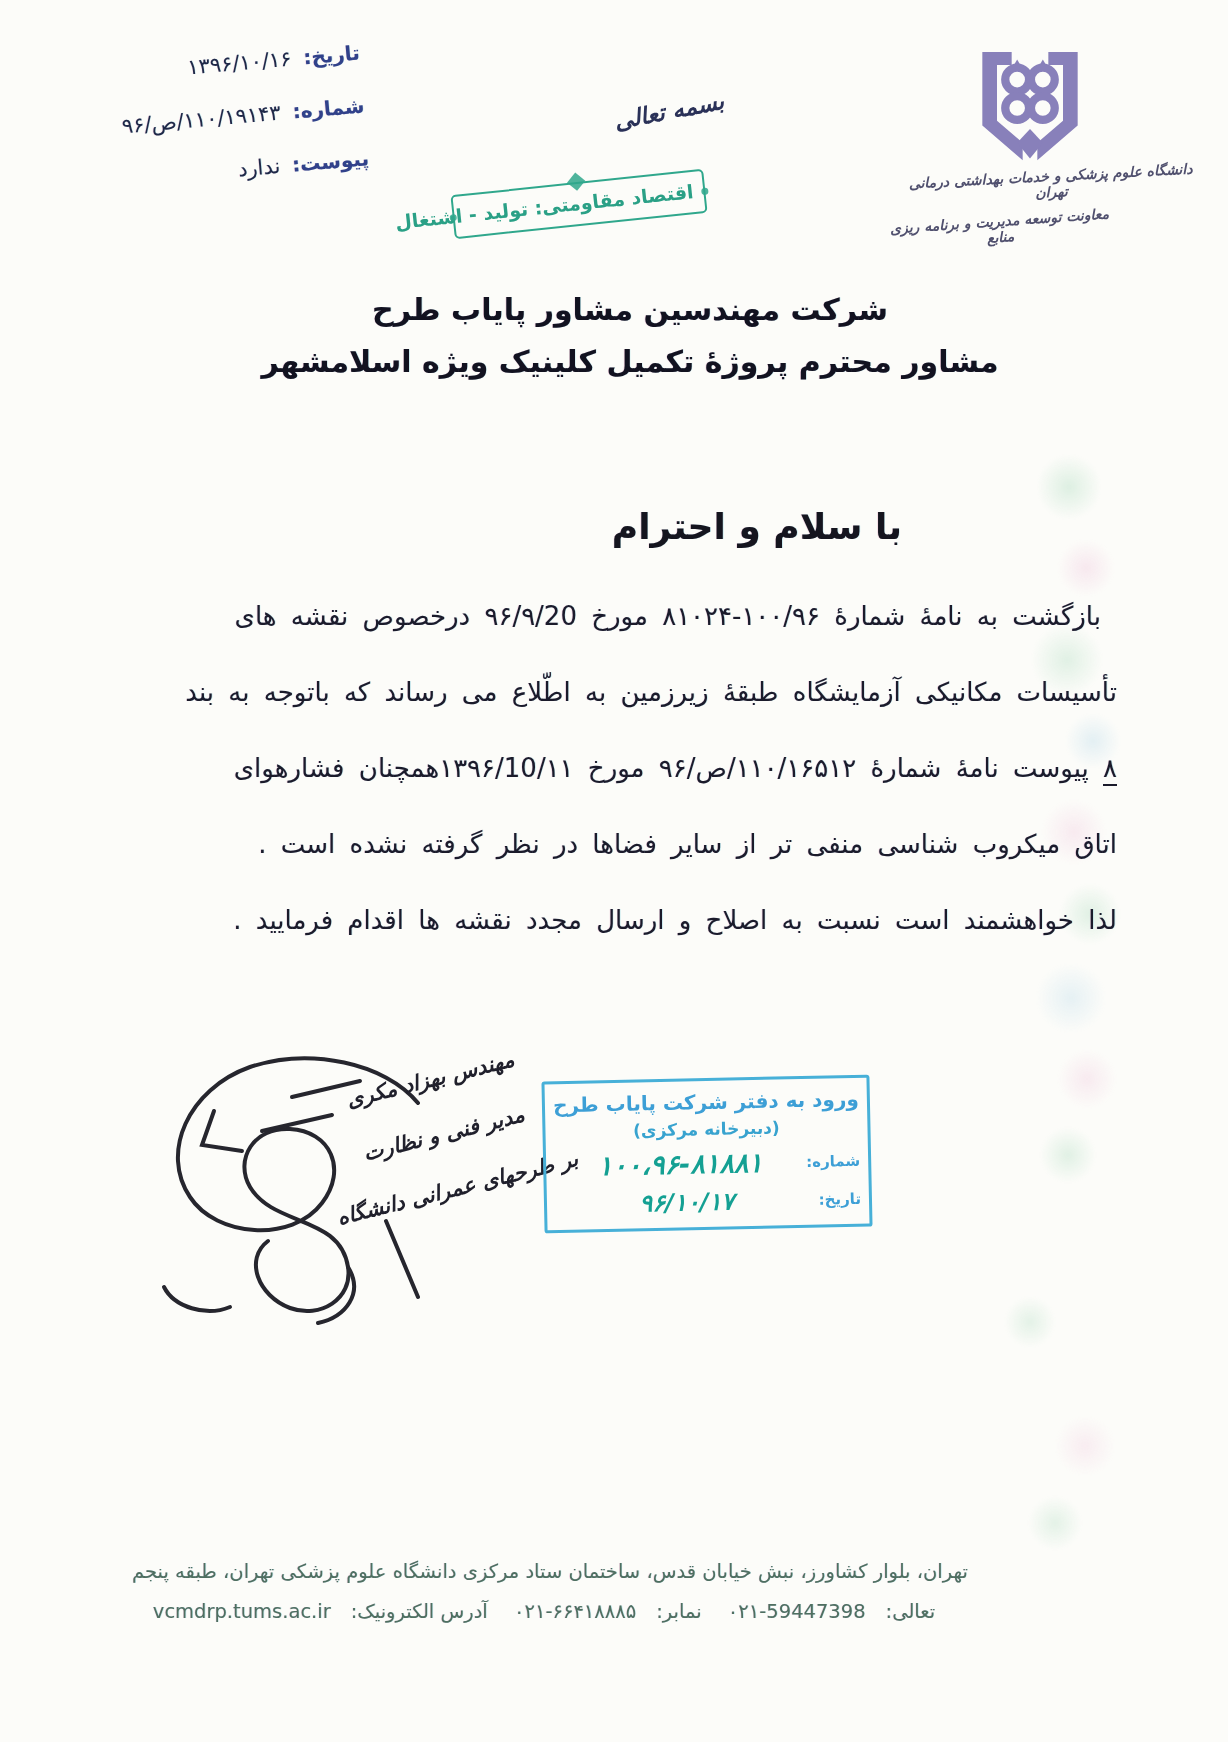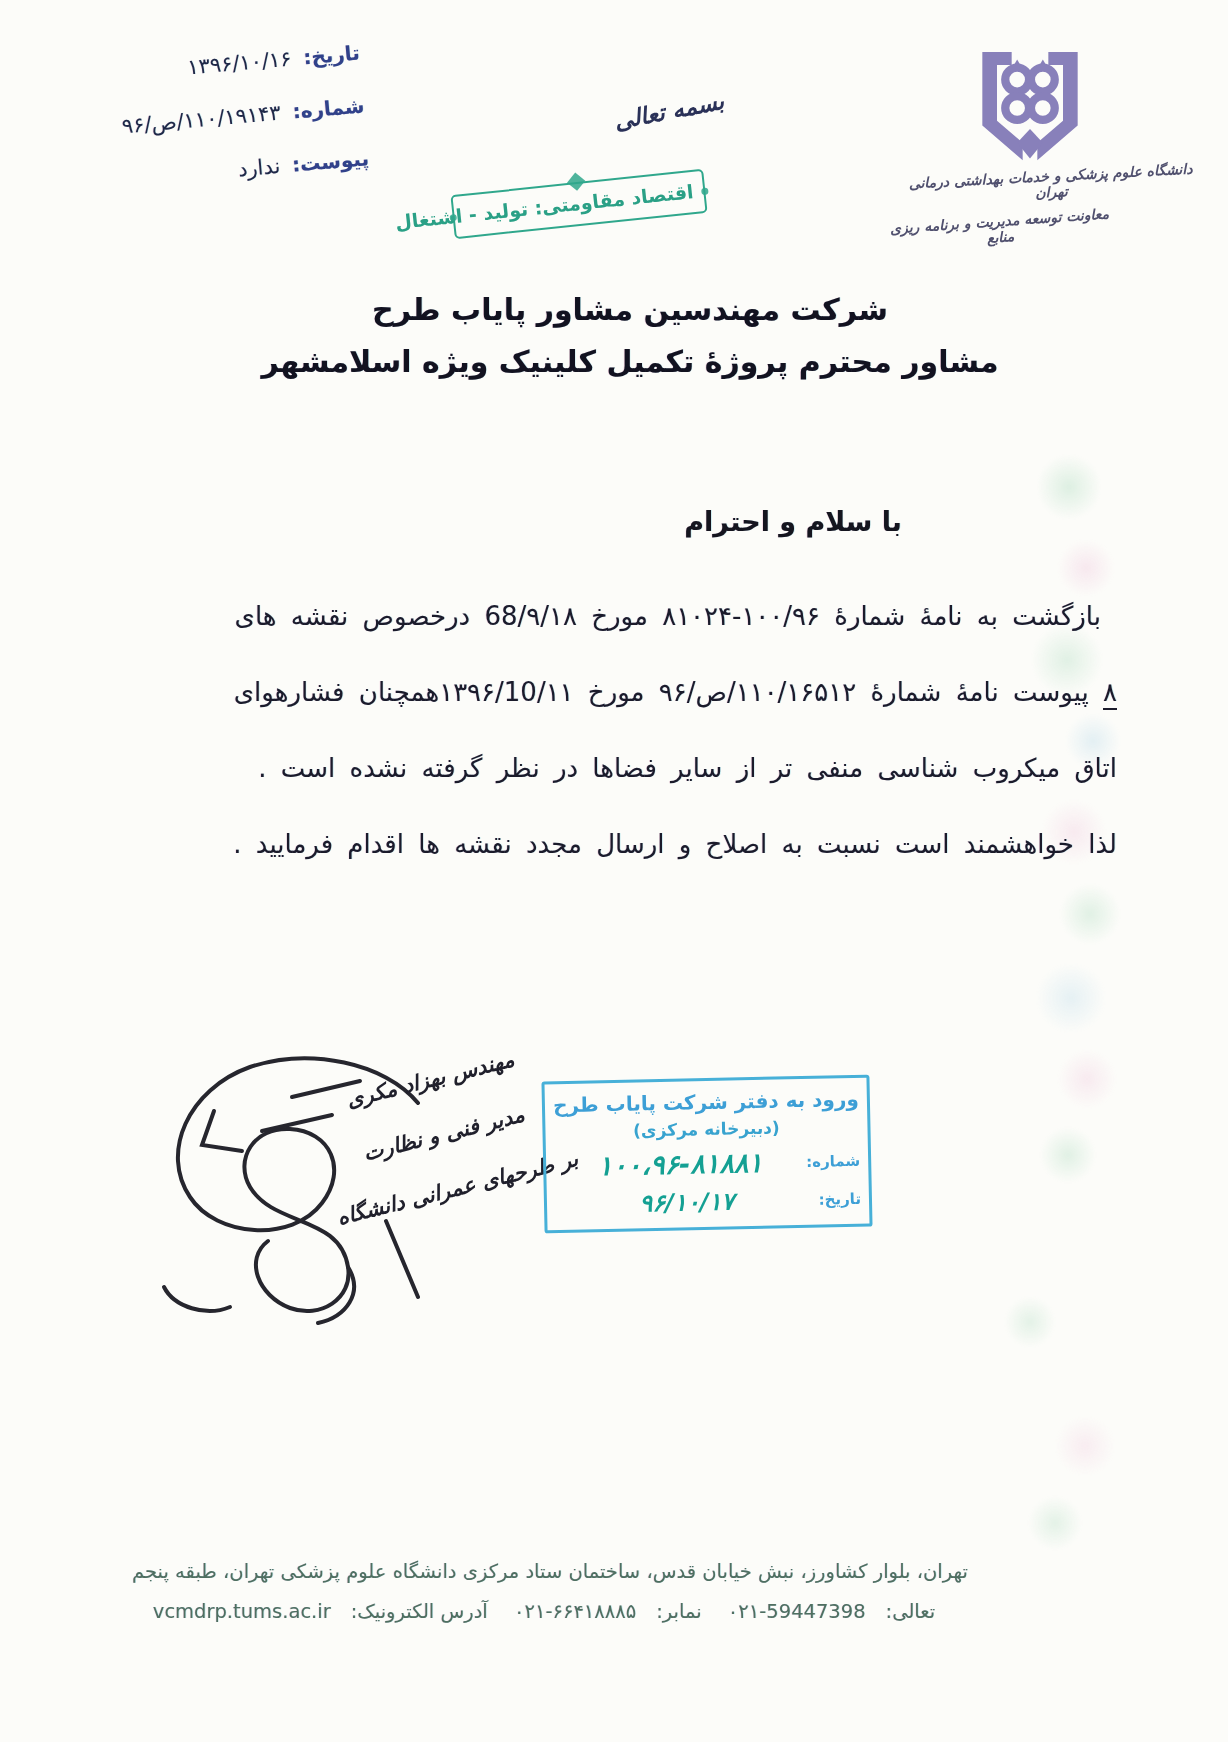--- a/index.html
+++ b/index.html
@@ -35,21 +35,21 @@
     font-size:14px;font-style:italic;font-weight:bold;color:#50506e;transform:rotate(-3deg);}
   .org2{position:absolute;top:213px;left:878px;width:244px;text-align:center;
     font-size:14px;font-style:italic;font-weight:bold;color:#50506e;transform:rotate(-4deg);}
 
   
   .recipient{position:absolute;top:292px;left:30px;width:1200px;text-align:center;
     font-weight:bold;color:#121220;}
   .recipient .r1{font-size:30px;margin-bottom:17px;}
   .recipient .r2{font-size:30px;}
 
-  .salutation{position:absolute;top:506px;right:326px;font-size:27px;font-weight:bold;color:#15151f;}
+  .salutation{position:absolute;top:506px;right:326px;font-size:36px;font-weight:bold;color:#15151f;}
 
   
   .body-text{position:absolute;top:584px;right:111px;width:1052px;font-size:26px;
     color:#1b1b2b;}
   .body-text .line{white-space:nowrap;text-align:right;word-spacing:6px;height:76px;line-height:64px;}
   .indent{padding-right:16px;}
   .marker{border-bottom:2.5px solid #1b1b2b;padding-bottom:1px;}
 
   
   .sig-svg{position:absolute;left:150px;top:1045px;width:320px;height:280px;}
@@ -137,21 +137,22 @@
   <div class="org2">معاونت توسعه مدیریت و برنامه ریزی منابع</div>
 
   <div class="recipient fx">
     <div class="r1">شرکت مهندسین مشاور پایاب طرح</div>
     <div class="r2">مشاور محترم پروژۀ تکمیل کلینیک ویژه اسلامشهر</div>
   </div>
 
   <div class="salutation fx">با سلام و احترام</div>
 
   <div class="body-text fx">
-    <div class="line indent">بازگشت به نامۀ شمارۀ ۱۰۰/۹۶-۸۱۰۲۴ مورخ 68/۹/۱۸ درخصوص نقشه های</div>
+    <div class="line indent">بازگشت به نامۀ شمارۀ ۱۰۰/۹۶-۸۱۰۲۴ مورخ ۹۶/۹/20 درخصوص نقشه های</div>
+    <div class="line">تأسیسات مکانیکی آزمایشگاه طبقۀ زیرزمین به اطّلاع می رساند که باتوجه به بند</div>
     <div class="line">
       <span class="marker">۸</span>
       <span>پیوست نامۀ شمارۀ ۱۱۰/۱۶۵۱۲/ص/۹۶ مورخ ۱۳۹۶/10/۱۱همچنان فشارهوای</span>
     </div>
     <div class="line">اتاق میکروب شناسی منفی تر از سایر فضاها در نظر گرفته نشده است .</div>
     <div class="line">لذا خواهشمند است نسبت به اصلاح و ارسال مجدد نقشه ها اقدام فرمایید .</div>
   </div>
 
   <svg class="sig-svg" viewBox="0 0 320 280">
     <g fill="none" stroke="#26262e" stroke-width="4" stroke-linecap="round">

